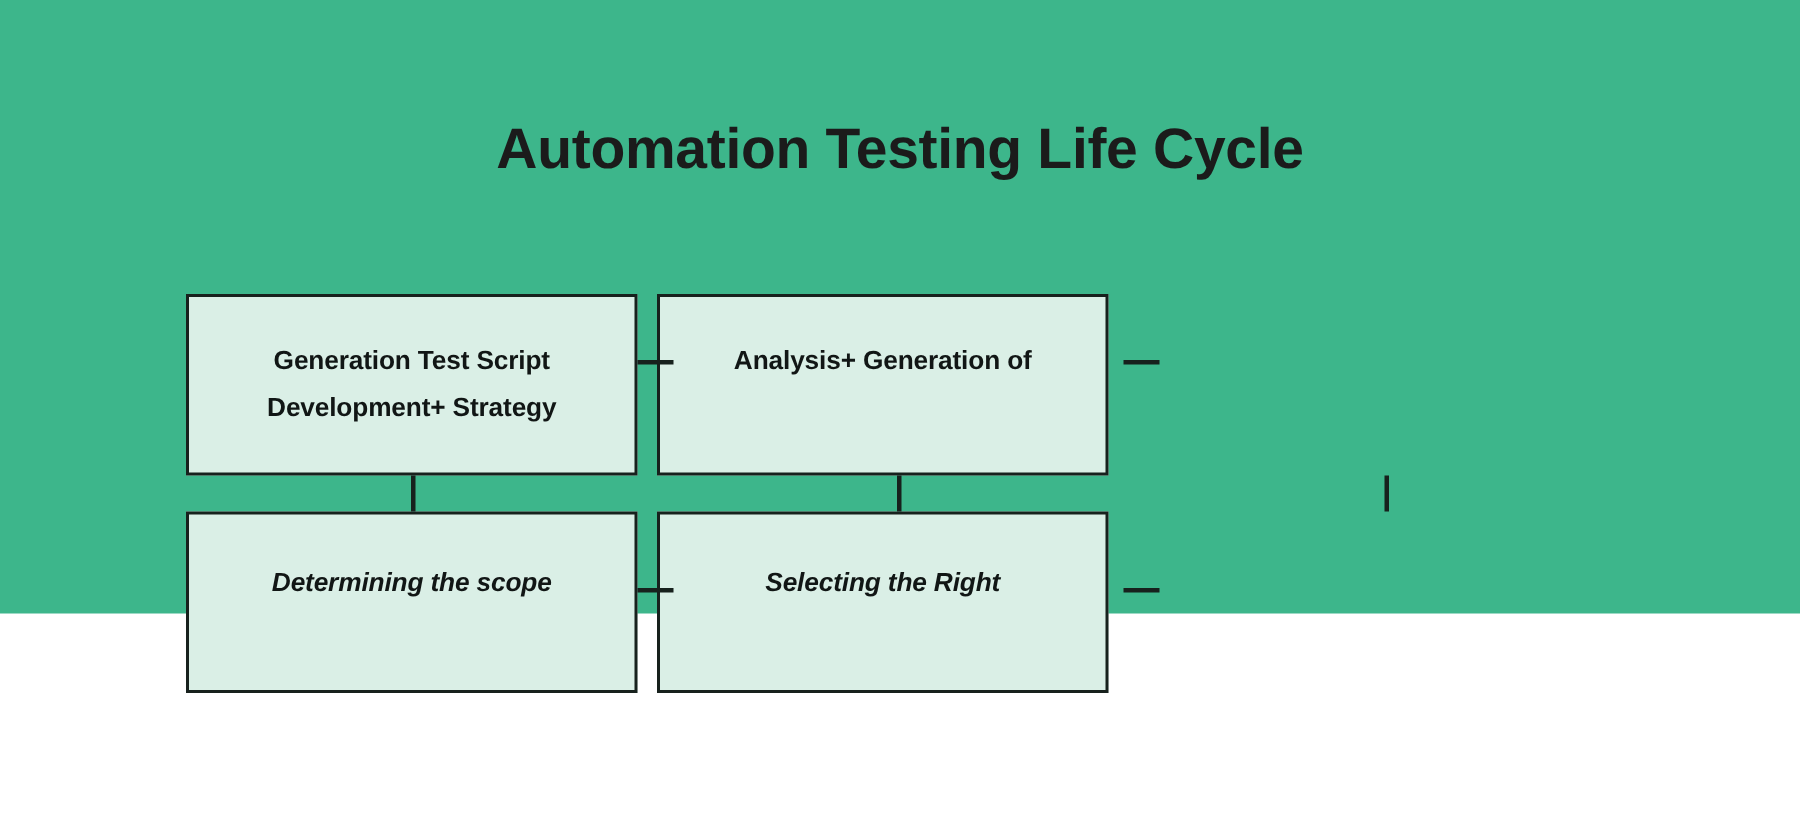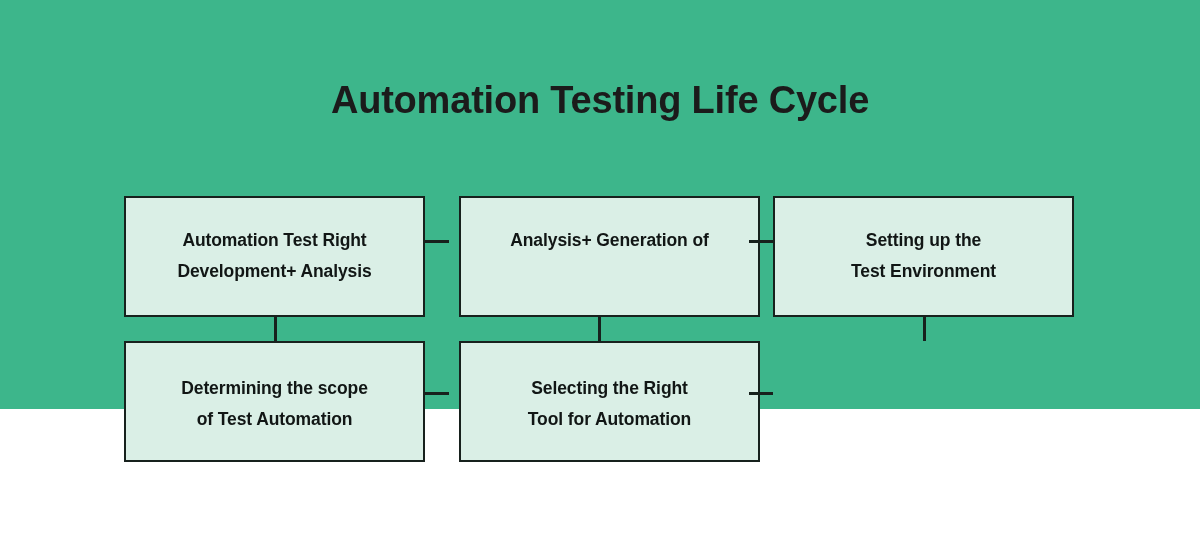--- a/index.html
+++ b/index.html
@@ -51,26 +51,26 @@
     position: absolute;
     width: 301px;
     height: 121px;
     background: #daefe6;
     border: 2px solid #17211d;
     box-sizing: border-box;
   }
 
   
   .col-1 { left: 0px; }
-  .col-2 { left: 335px; }
+  .col-2 { left: 314px; }
   .col-3 { left: 649px; }
 
   
   .row-1 { top: 0px; }
-  .row-2 { top: 145px; }
+  .row-2 { top: 145px; font-style: italic; }
 
   .flow-box-label {
     position: absolute;
     left: 0;
     width: 100%;
     text-align: center;
     font-size: 17.5px;
     font-weight: bold;
     color: #111615;
     line-height: 31px;
@@ -111,49 +111,41 @@
 <body>
 
 <div id="canvas">
 
   <div id="diagram-title">Automation Testing Life Cycle</div>
 
   <div id="flow-grid">
 
     <div class="flow-box col-1 row-1">
       <div class="flow-box-label">
-        <span class="line">Automation Test Right</span>
-        <span class="line">Development+ Analysis</span>
+        <span class="line">Generation Test Script</span>
+        <span class="line">Development+ Strategy</span>
       </div>
     </div>
 
     <div class="flow-box col-2 row-1">
       <div class="flow-box-label">
         <span class="line">Analysis+ Generation of</span>
       </div>
     </div>
 
-    <div class="flow-box col-3 row-1">
-      <div class="flow-box-label">
-        <span class="line">Setting up the</span>
-        <span class="line">Test Environment</span>
-      </div>
-    </div>
 
     <div class="flow-box col-1 row-2">
       <div class="flow-box-label">
         <span class="line">Determining the scope</span>
-        <span class="line">of Test Automation</span>
       </div>
     </div>
 
     <div class="flow-box col-2 row-2">
       <div class="flow-box-label">
         <span class="line">Selecting the Right</span>
-        <span class="line">Tool for Automation</span>
       </div>
     </div>
 
 
     <div class="connector connector-h conn-h-r1-a"></div>
     <div class="connector connector-h conn-h-r1-b"></div>
     <div class="connector connector-h conn-h-r2-a"></div>
     <div class="connector connector-h conn-h-r2-b"></div>
     <div class="connector connector-v conn-v-c1"></div>
     <div class="connector connector-v conn-v-c2"></div>

